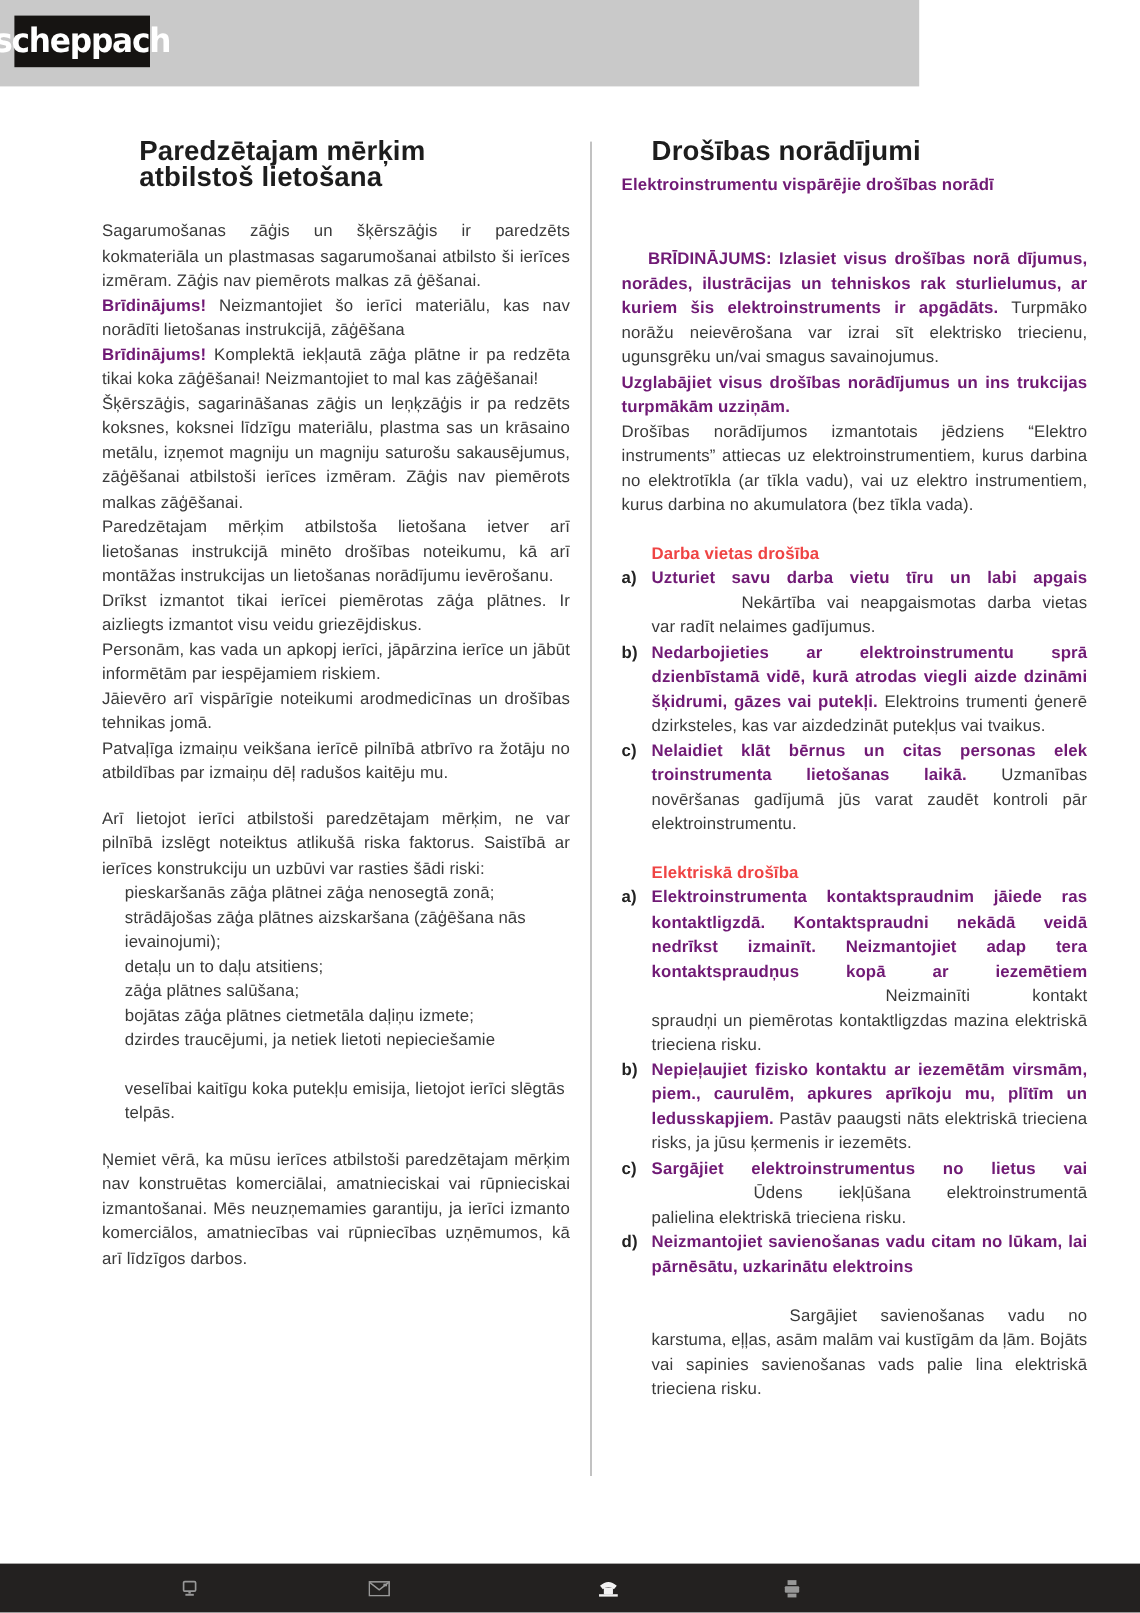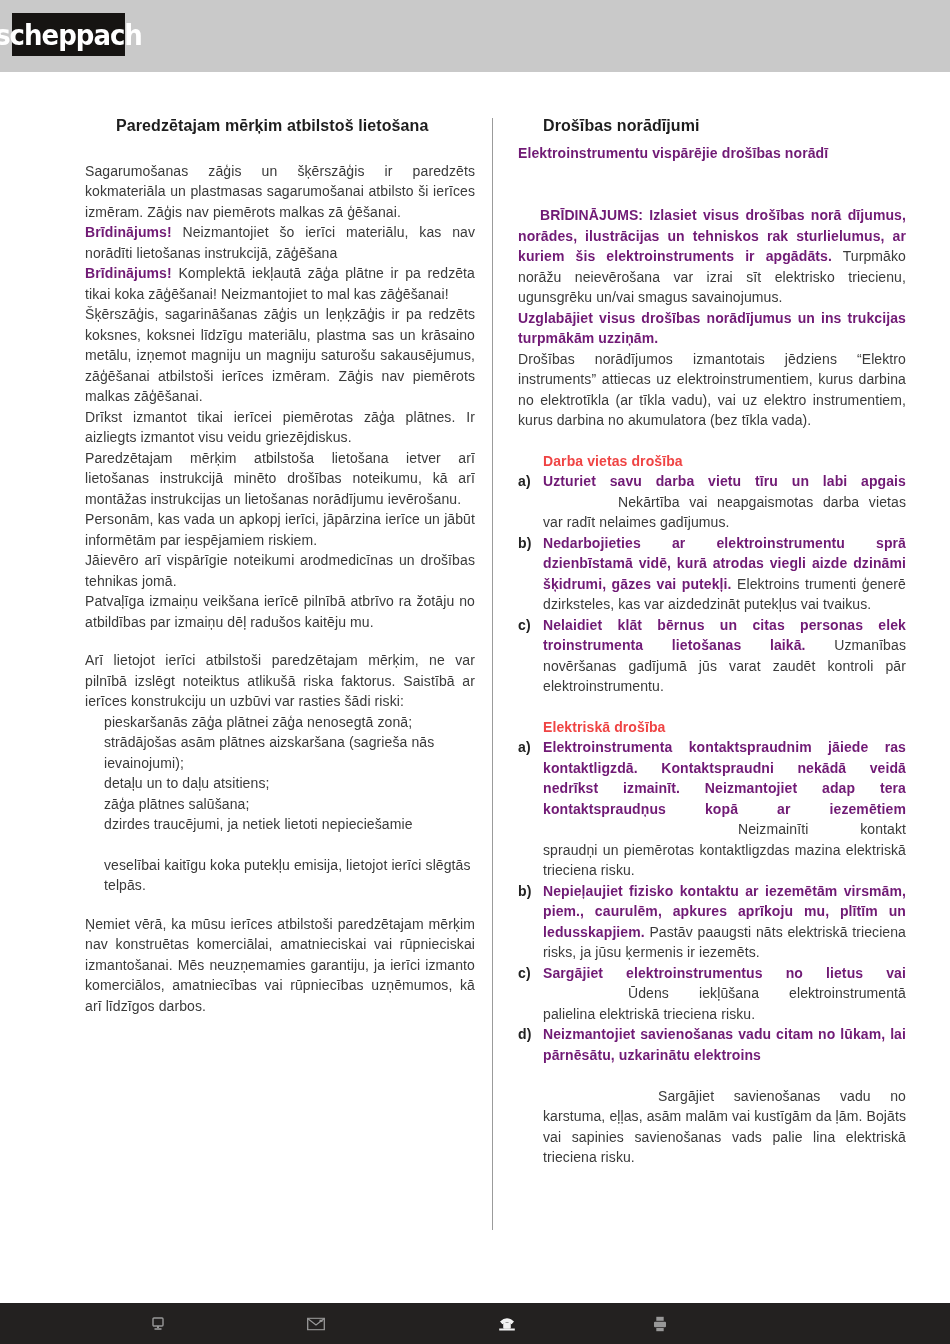--- a/index.html
+++ b/index.html
@@ -6,21 +6,21 @@
   html, body { background: #ffffff; }
   body {
     width: 950px; height: 1344px;
     font-family: "Liberation Sans", "DejaVu Sans", sans-serif;
   }
   .page {
     position: relative; width: 950px; height: 1344px;
     background: #ffffff; overflow: hidden;
   }
   .header-band {
-    position: absolute; left: 0; top: 0; width: 950px; height: 72px;
+    position: absolute; left: 0; top: 0; width: 766px; height: 72px;
     background: #c9c9c9;
   }
   .logo-box {
     position: absolute; left: 12px; top: 13px; width: 113px; height: 43px;
     background: #161412; display: flex; align-items: center; justify-content: center;
   }
   .logo-text {
     color: #ffffff; font-weight: bold; font-size: 26px; letter-spacing: -1px;
     font-family: "DejaVu Sans", sans-serif; transform: scaleY(1.08);
   }
@@ -28,21 +28,21 @@
     position: absolute; left: 492px; top: 118px; width: 1px; height: 1112px;
     background: #9b9b9b;
   }
   .col {
     position: absolute; top: 115px; font-size: 14px; line-height: 20.5px;
     color: #3a3a3a; letter-spacing: 0.1px;
   }
   .col-left  { left: 85px;  width: 390px; }
   .col-right { left: 518px; width: 388px; }
   .col-title {
-    font-size: 16px; line-height: 21.5px; font-weight: bold; color: #1d1d1d;
+    font-size: 23px; line-height: 21.5px; font-weight: bold; color: #1d1d1d;
     padding-left: 31px; margin-bottom: 24px; max-width: 370px;
   }
   .col-right .col-title { margin-bottom: 6px; padding-left: 25px; }
   .para { text-align: justify; }
   .b { font-weight: bold; color: #701a75; }
   .gap { display: inline-block; height: 1px; }
   .subhead { font-weight: bold; color: #ef4444; padding-left: 25px; }
   .letter-item { display: flex; }
   .letter-item .label { flex: 0 0 25px; width: 25px; font-weight: bold; color: #222222; }
   .li-body { flex: 1; text-align: justify; }
@@ -74,32 +74,33 @@
 
   <div class="divider"></div>
 
   <div class="col col-left">
     <div class="col-title">Paredzētajam mērķim atbilstoš lietošana</div>
     <div id="left-blocks">
         <p class="para"><span>Sagarumošanas zāģis un šķērszāģis ir paredzēts kokmateriāla un plastmasas sagarumošanai atbilsto ši ierīces izmēram. Zāģis nav piemērots malkas zā ģēšanai.</span></p>
         <p class="para"><span class="b">Brīdinājums!</span><span> Neizmantojiet šo ierīci materiālu, kas nav norādīti lietošanas instrukcijā, zāģēšana</span></p>
         <p class="para"><span class="b">Brīdinājums!</span><span> Komplektā iekļautā zāģa plātne ir pa redzēta tikai koka zāģēšanai! Neizmantojiet to mal kas zāģēšanai!</span></p>
         <p class="para"><span>Šķērszāģis, sagarināšanas zāģis un leņķzāģis ir pa redzēts koksnes, koksnei līdzīgu materiālu, plastma sas un krāsaino metālu, izņemot magniju un magniju saturošu sakausējumus, zāģēšanai atbilstoši ierīces izmēram. Zāģis nav piemērots malkas zāģēšanai.</span></p>
+        <p class="para"><span>Paredzētajam mērķim atbilstoša lietošana ietver arī lietošanas instrukcijā minēto drošības noteikumu, kā arī montāžas instrukcijas un lietošanas norādījumu ievērošanu.</span></p>
         <p class="para"><span>Drīkst izmantot tikai ierīcei piemērotas zāģa plātnes. Ir aizliegts izmantot visu veidu griezējdiskus.</span></p>
-        <p class="para"><span>Paredzētajam mērķim atbilstoša lietošana ietver arī lietošanas instrukcijā minēto drošības noteikumu, kā arī montāžas instrukcijas un lietošanas norādījumu ievērošanu.</span></p>
         <p class="para"><span>Personām, kas vada un apkopj ierīci, jāpārzina ierīce un jābūt informētām par iespējamiem riskiem.</span></p>
         <p class="para"><span>Jāievēro arī vispārīgie noteikumi arodmedicīnas un drošības tehnikas jomā.</span></p>
         <p class="para"><span>Patvaļīga izmaiņu veikšana ierīcē pilnībā atbrīvo ra žotāju no atbildības par izmaiņu dēļ radušos kaitēju mu.</span></p>
         <div style="height: 18px;"></div>
         <p class="para"><span>Arī lietojot ierīci atbilstoši paredzētajam mērķim, ne var pilnībā izslēgt noteiktus atlikušā riska faktorus. Saistībā ar ierīces konstrukciju un uzbūvi var rasties šādi riski:</span></p>
         <div class="risk-list">
           <div class="risk-item"><span>pieskaršanās zāģa plātnei zāģa nenosegtā zonā;</span></div>
-          <div class="risk-item"><span>strādājošas asām plātnes aizskaršana (sagrieša nās ievainojumi);</span></div>
+          <div class="risk-item"><span>strādājošas zāģa plātnes aizskaršana (zāģēšana nās ievainojumi);</span></div>
           <div class="risk-item"><span>detaļu un to daļu atsitiens;</span></div>
           <div class="risk-item"><span>zāģa plātnes salūšana;</span></div>
+          <div class="risk-item"><span>bojātas zāģa plātnes cietmetāla daļiņu izmete;</span></div>
           <div class="risk-item"><span>dzirdes traucējumi, ja netiek lietoti nepieciešamie</span></div>
           <div style="height: 20px;"></div>
           <div class="risk-item"><span>veselībai kaitīgu koka putekļu emisija, lietojot ierīci slēgtās telpās.</span></div>
         </div>
         <div style="height: 18px;"></div>
         <p class="para"><span>Ņemiet vērā, ka mūsu ierīces atbilstoši paredzētajam mērķim nav konstruētas komerciālai, amatnieciskai vai rūpnieciskai izmantošanai. Mēs neuzņemamies garantiju, ja ierīci izmanto komerciālos, amatniecības vai rūpniecības uzņēmumos, kā arī līdzīgos darbos.</span></p>
       </div>
   </div>
 
   <div class="col col-right">

